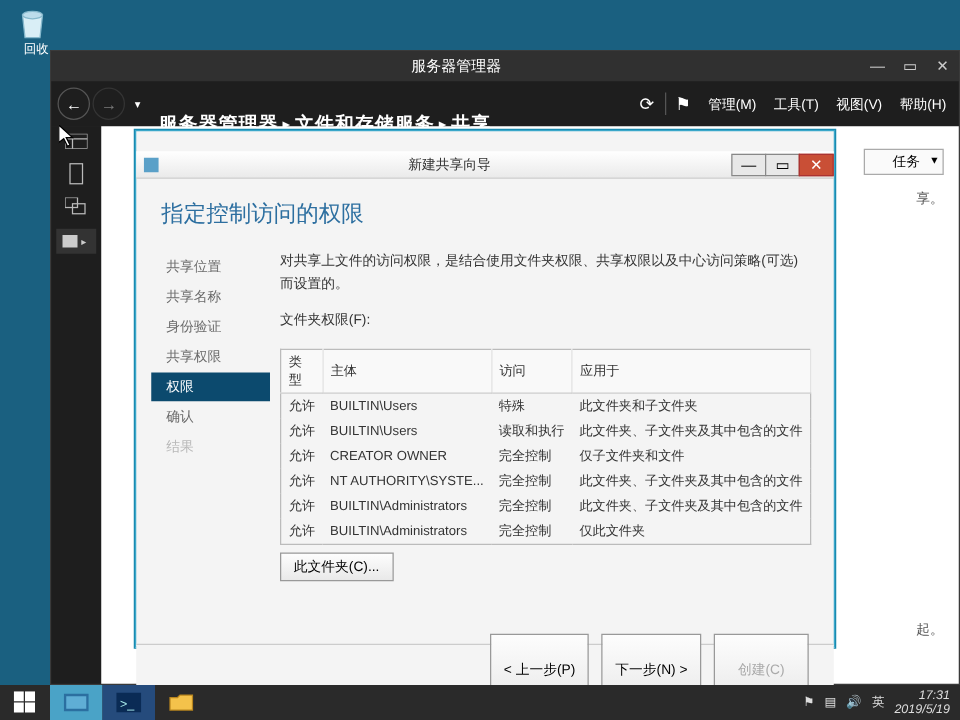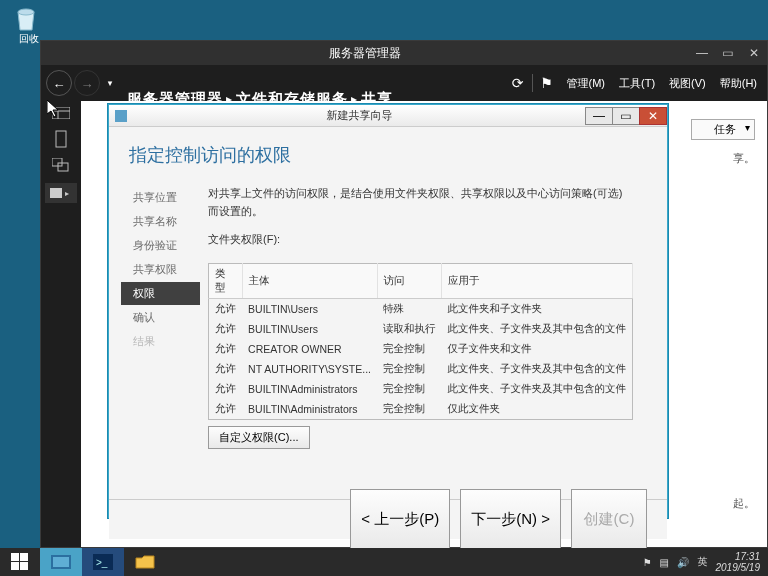--- a/index.html
+++ b/index.html
@@ -33,41 +33,41 @@
   .sm-left { width: 40px; background: #1e1e1e; display: flex; flex-direction: column; align-items:center; padding-top:4px; gap:10px;}
   .sm-left .tile { width:22px; height:16px; display:flex; align-items:center; justify-content:center; }
   .sm-main { flex: 1; background: #fff; position: relative; }
   .tasks-drop { position:absolute; top:18px; right:12px; font-size:11px; border:1px solid #aaa; padding:2px 18px 2px 22px; background:#fafafa; cursor:default;}
   .tasks-drop:after{content:"▾"; position:absolute; right:4px; top:2px; font-size:10px;}
   .shared-hint { position:absolute; top:50px; right:12px; font-size:11px; color:#555;}
   .shared-hint2 { position:absolute; top:395px; right:12px; font-size:11px; color:#555;}
 
   
   .wizard { position: absolute; left: 108px; top: 104px; width: 560px; height: 414px; background: #f4f4f4; border: 1px solid #3aa7c9; box-shadow: 0 0 0 1px #1a8ab0; }
-  .wiz-titlebar { height: 22px; background: linear-gradient(#fff,#eaeaea); display: flex; align-items:center; border-bottom:1px solid #ccc;}
+  .wiz-titlebar { height: 22px; background: linear-gradient(#fff,#eaeaea); display: flex; align-items:center; border-bottom:1px solid #ccc;margin-top:16px;}
   .wiz-titleicon { width:16px; height:16px; margin:0 4px; display:flex; align-items:center; justify-content:center;}
   .wiz-title { flex:1; text-align:center; font-size: 11px; color:#333;}
   .wiz-btns { display:flex;}
   .wiz-btns span { width:28px; height:18px; display:flex; align-items:center; justify-content:center; font-size:12px; border:1px solid #888; margin-left:-1px; background:#e8e8e8;}
   .wiz-btns .close { background:#c94f36; color:#fff; border-color:#a33;}
   .wiz-head { padding: 16px 20px 10px 20px; font-size: 18px; color: #2d6fa0; }
   .wiz-body { display:flex; height: 322px; }
   .wiz-nav { width: 112px; padding: 8px 0 0 18px; font-size: 11px; color:#6b6b6b; }
   .wiz-nav div { padding: 4px 6px; margin:1px 0; cursor:default;}
-  .wiz-nav .sel { background:#404040; color:#fff; margin-left:-6px; padding-left:12px;}
+  .wiz-nav .sel { background:#0c4a6e; color:#fff; margin-left:-6px; padding-left:12px;}
   .wiz-nav .dis { color:#b8b8b8;}
-  .wiz-content { flex:1; padding: 8px 34px 0 8px; font-size:11px; color:#333;}
+  .wiz-content { flex:1; padding: 8px 18px 0 8px; font-size:11px; color:#333;}
   .wiz-content .desc { line-height:1.6; margin-bottom:12px;}
   .wiz-content .label { margin-bottom:16px;}
   .perm-table { width:100%; border:1px solid #bbb; border-collapse:collapse; font-size:10.5px;}
   .perm-table th{ text-align:left; font-weight:normal; padding:3px 6px; background:#f9f9f9; border-bottom:1px solid #ccc; border-right:1px solid #e2e2e2;}
   .perm-table td{ padding:3px 6px; white-space:nowrap;}
   .custom-btn { margin-top:6px; font-size:11px; padding:3px 10px; border:1px solid #999; background:linear-gradient(#fdfdfd,#e9e9e9); cursor:default;}
   .wiz-footer { height:40px; display:flex; align-items:center; justify-content:flex-end; gap:10px; padding:0 20px; border-top:1px solid #ccc; background:#f4f4f4;}
-  .wiz-footer button { font-size:15px; padding:20px 10px; min-width:76px; border:1px solid #999; background:linear-gradient(#fdfdfd,#e9e9e9); cursor:default;}
+  .wiz-footer button { font-size:11px; padding:20px 10px; min-width:76px; border:1px solid #999; background:linear-gradient(#fdfdfd,#e9e9e9); cursor:default;}
   .wiz-footer button:disabled{ color:#aaa; }
 
   
   .taskbar { position:absolute; left:0; right:0; bottom:0; height:28px; background:#2a2a2a; display:flex; align-items:stretch;}
   .taskbar .start { width:40px; background:#2a2a2a; display:flex; align-items:center; justify-content:center;}
   .taskbar .tbtn { width:42px; display:flex; align-items:center; justify-content:center; background:#2a2a2a;}
   .taskbar .tbtn.active { background:#4aa3c7;}
   .taskbar .tbtn.ps { background:#254b7c;}
   .taskbar .tbtn.exp { background:#2a2a2a;}
   .taskbar .tray { margin-left:auto; display:flex; align-items:center; gap:8px; color:#ddd; font-size:10px; padding:0 8px;}
@@ -218,21 +218,21 @@
               <td>此文件夹、子文件夹及其中包含的文件</td>
             </tr>
             <tr>
               <td>允许</td>
               <td>BUILTIN\Administrators</td>
               <td>完全控制</td>
               <td>仅此文件夹</td>
             </tr>
           </tbody>
       </table>
-      <button class="custom-btn">自定义权限(C)...</button>
+      <button class="custom-btn">此文件夹(C)...</button>
     </div>
   </div>
   <div class="wiz-footer">
     <button>&lt; 上一步(P)</button>
     <button>下一步(N) &gt;</button>
     <button disabled="">创建(C)</button>
   </div>
 </div>
 
 <svg class="cursor" width="16" height="20">

